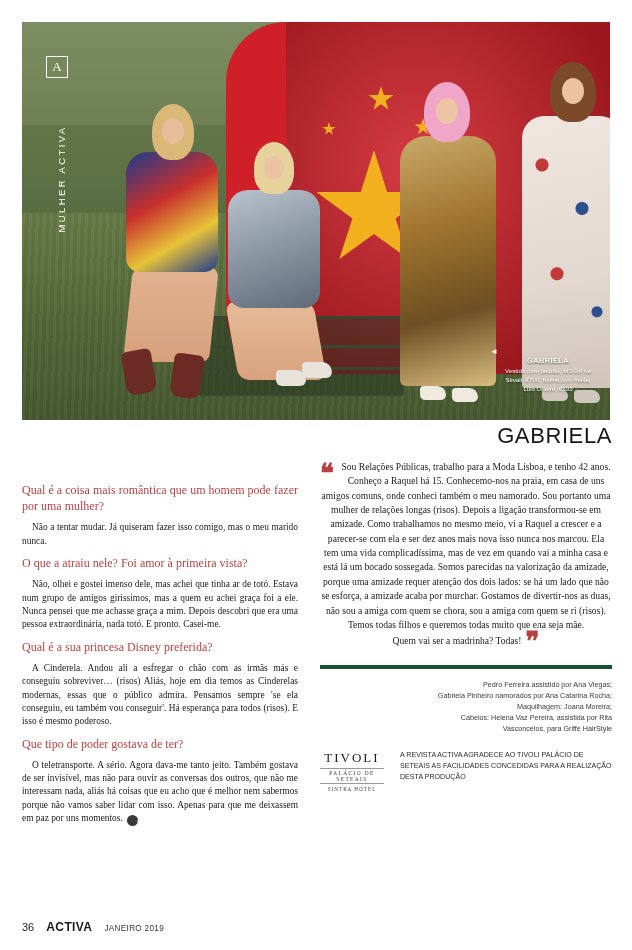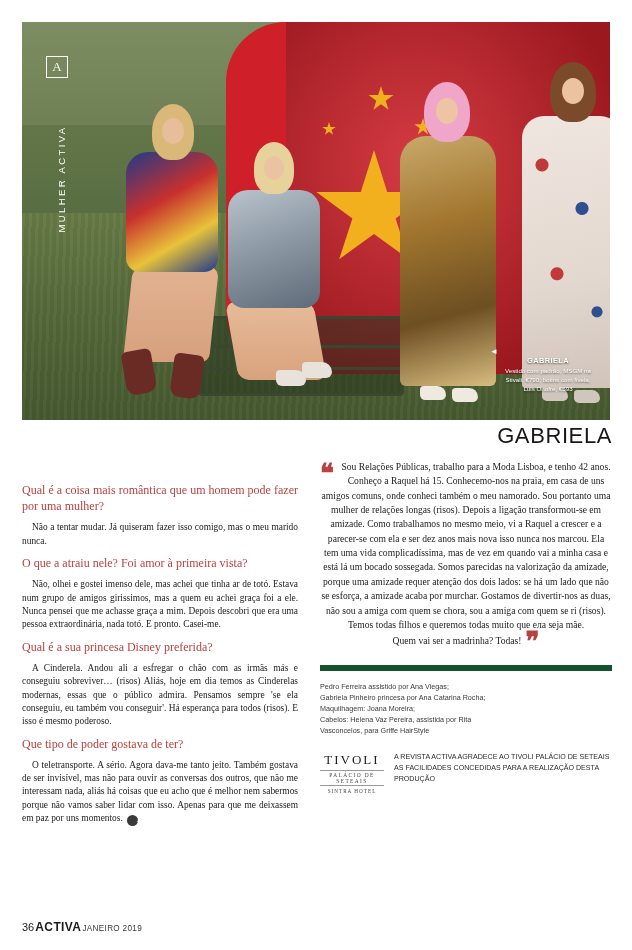--- a/index.html
+++ b/index.html
@@ -172,44 +172,44 @@
   .quote-open{
     float:left;font-family:"Liberation Sans",sans-serif;font-weight:bold;
     font-size:26px;color:#b8403f;line-height:.7;margin:4px 6px 0 0;
   }
   .quote-close{
     font-family:"Liberation Sans",sans-serif;font-weight:bold;
     font-size:26px;color:#b8403f;line-height:.7;vertical-align:-6px;margin-left:4px;
   }
   .credits{
     margin-top:14px;padding-top:10px;
-    border-top:6px solid #14532d;
-    font-family:"Liberation Sans", sans-serif;
-    font-size:7.2px;line-height:1.55;text-align:left;color:#3a3a3a;
+    border-top:4px solid #14532d;
+    font-family:"Liberation Sans", sans-serif;
+    font-size:7.2px;line-height:1.55;text-align:right;color:#3a3a3a;
   }
   .credits .ln{display:block;}
 
   .tivoli{
-    margin-top:16px;display:flex;align-items:flex-start;gap:10px;justify-content:flex-start;
+    margin-top:16px;display:flex;align-items:flex-start;gap:16px;justify-content:flex-start;
   }
   .tivoli-logo{
     width:64px;text-align:center;font-family:"Liberation Serif",serif;
   }
   .tivoli-logo .t1{font-size:13px;letter-spacing:2px;color:#1d1d1d;}
   .tivoli-logo .t2{font-size:5.4px;letter-spacing:1.4px;color:#444;border-top:1px solid #999;border-bottom:1px solid #999;padding:1px 0;margin-top:2px;}
   .tivoli-logo .t3{font-size:5.2px;letter-spacing:1px;color:#444;margin-top:2px;}
   .tivoli-txt{
     flex:1;font-family:"Liberation Sans",sans-serif;font-size:7.1px;line-height:1.5;
     color:#2b2b2b;text-align:left;
   }
 
   
   .footer{
     position:absolute;left:22px;bottom:16px;width:588px;
-    display:flex;align-items:baseline;gap:1px;
+    display:flex;align-items:baseline;gap:12px;
     font-family:"Liberation Sans", sans-serif;
   }
   .pg{font-size:11px;color:#1b1b1b;}
   .mast{font-size:12px;font-weight:bold;letter-spacing:.4px;color:#1b1b1b;}
   .dt{font-size:8.2px;color:#3a3a3a;letter-spacing:.3px;}
 
   .endmark{
     display:inline-block;width:11px;height:11px;border-radius:50%;
     background:#3a3a3a;color:#fff;font-size:7px;line-height:11px;text-align:center;
     font-family:"Liberation Serif",serif;vertical-align:-1px;margin-left:4px;
@@ -296,21 +296,21 @@
     </div>
 
     <div class="rtext">
       <span class="quote-open">❝</span>
       <p>Sou Relações Públicas, trabalho para a Moda Lisboa, e tenho 42 anos. Conheço a  Raquel há 15. Conhecemo-nos na praia, em casa de uns amigos comuns, onde conheci também o meu namorado. Sou portanto uma mulher de relações longas (risos). Depois a ligação transformou-se em amizade. Como trabalhamos no mesmo meio, vi a Raquel a crescer e a parecer-se com ela e ser dez anos mais nova isso nunca nos marcou. Ela tem uma vida complicadíssima, mas de vez em quando vai a minha casa e está lá um bocado sossegada. Somos parecidas na valorização da amizade, porque uma amizade requer atenção dos dois lados: se há um lado que não se esforça, a amizade acaba por murchar. Gostamos de divertir-nos as duas, não sou a amiga com quem se chora, sou a amiga com quem se ri (risos). Temos todas filhos e queremos todas muito que ела seja mãe.</p>
       <p><span>Quem vai ser a madrinha? Todas!</span><span class="quote-close">❞</span></p>
     </div>
 
     <div class="credits">
       <span class="ln">Pedro Ferreira assistido por Ana Viegas;</span>
-      <span class="ln">Gabriela Pinheiro princesa por Ana Catarina Rocha;</span>
+      <span class="ln">Gabriela Pinheiro namorados por Ana Catarina Rocha;</span>
       <span class="ln">Maquilhagem: Joana Moreira;</span>
       <span class="ln">Cabelos: Helena Vaz Pereira, assistida por Rita</span>
       <span class="ln">Vasconcelos, para Griffe HairStyle</span>
     </div>
 
     <div class="tivoli">
       <div class="tivoli-logo">
         <div class="t1">TIVOLI</div>
         <div class="t2">PALÁCIO DE SETEAIS</div>
         <div class="t3">SINTRA HOTEL</div>

